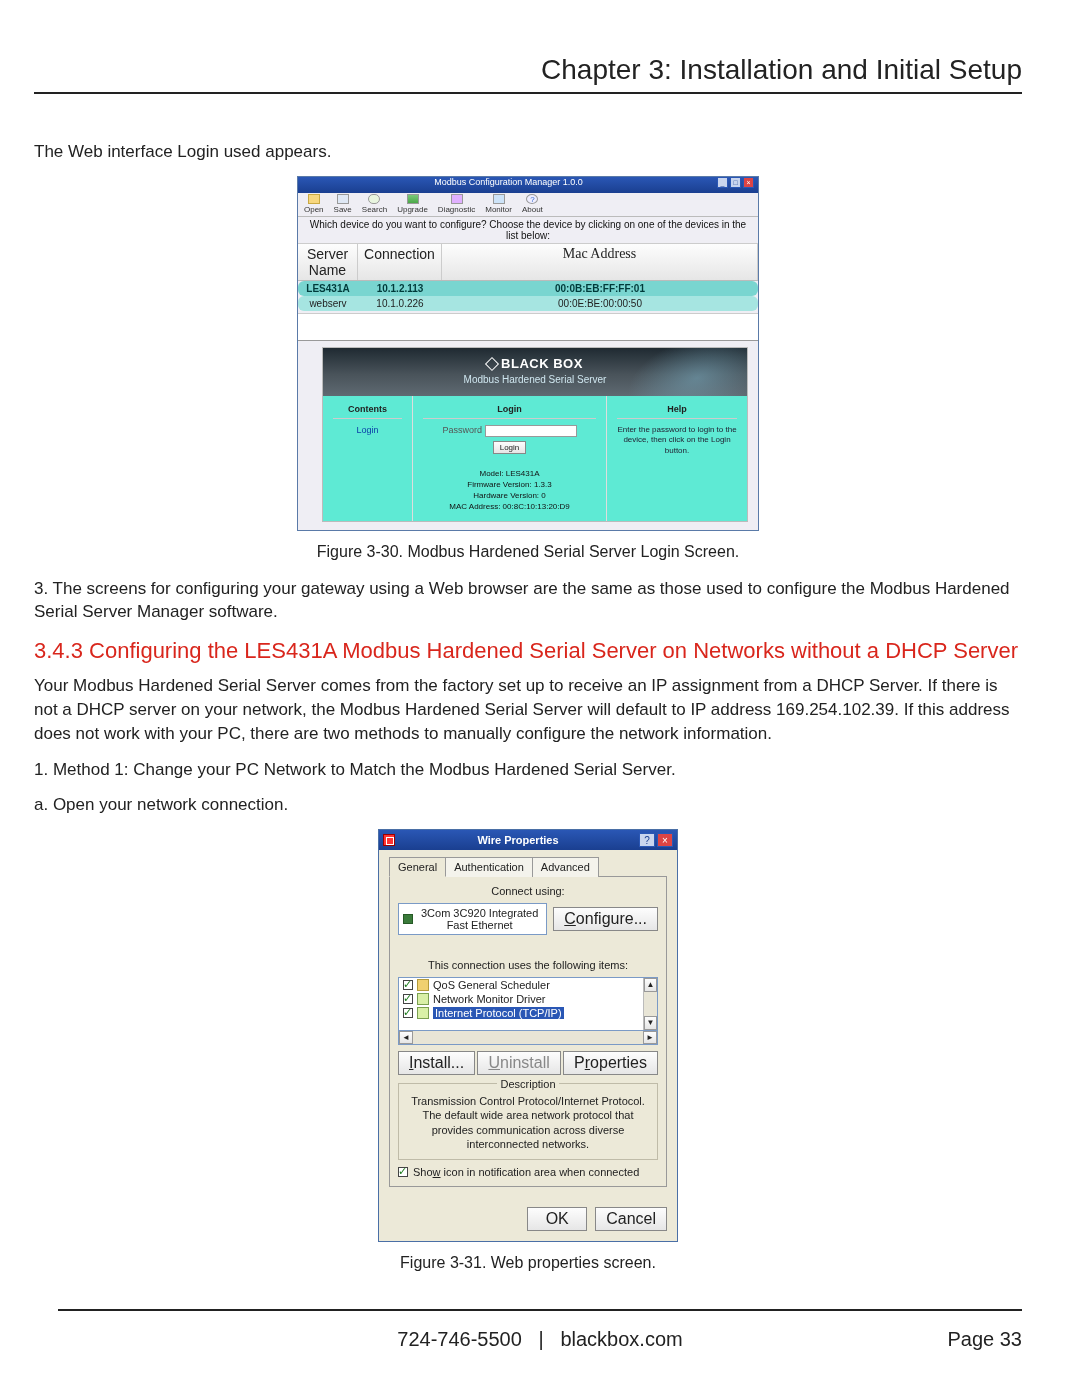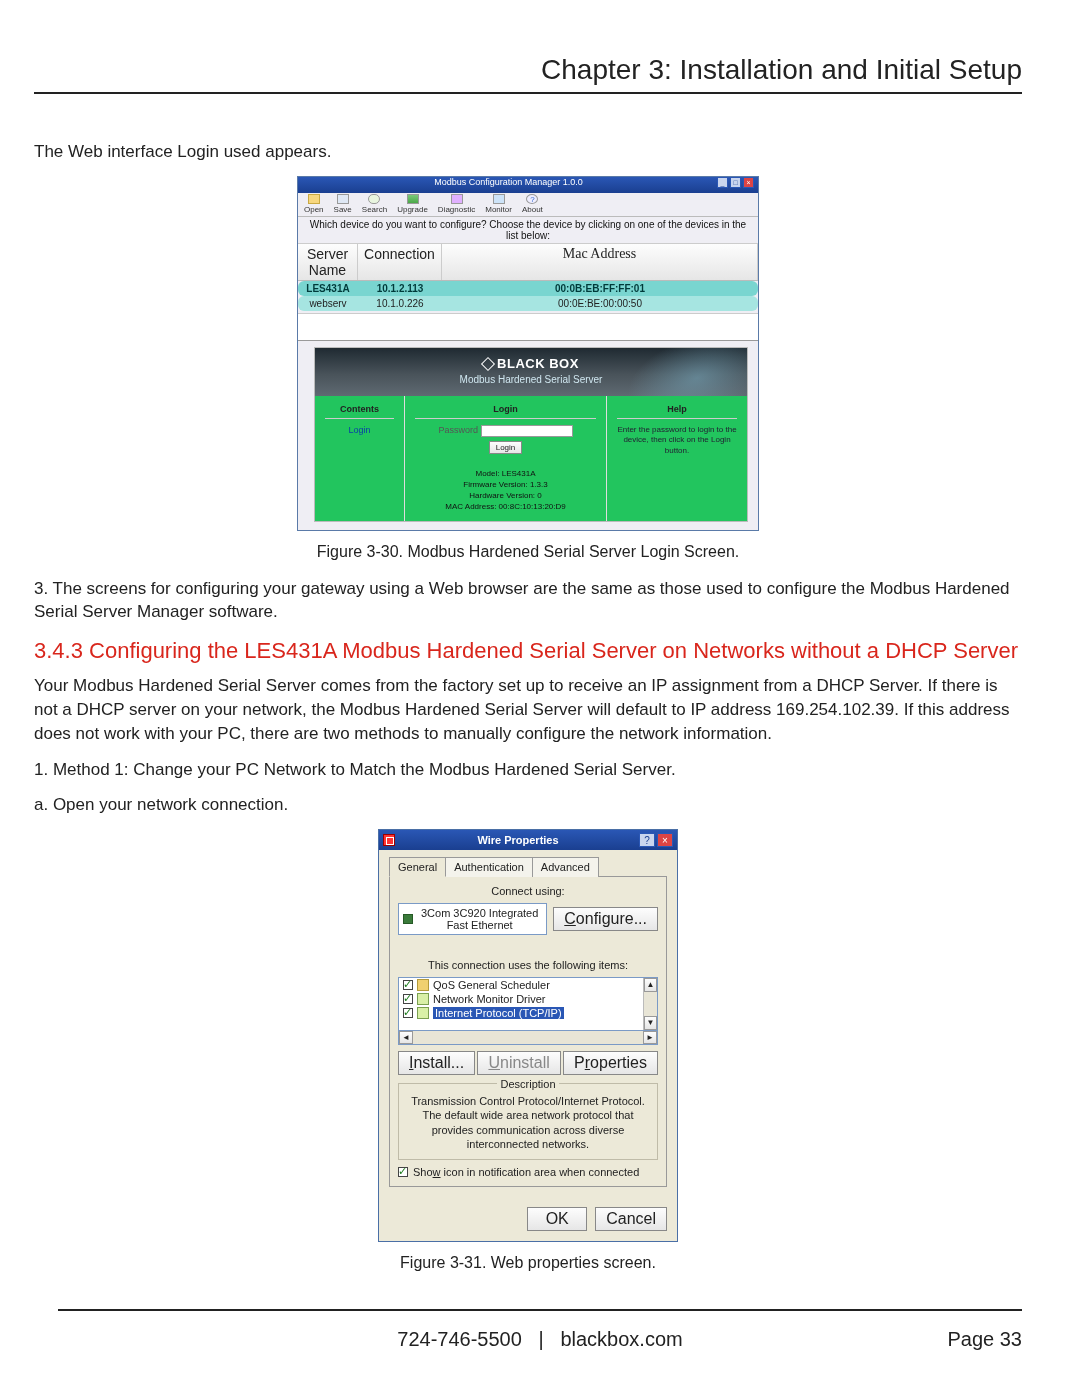--- a/index.html
+++ b/index.html
@@ -35,21 +35,21 @@
   .grid-head { display: flex; font-size: 14px; background: linear-gradient(#fdfdfd,#e6e6e6); border-top: 1px solid #ccc; border-bottom: 1px solid #bbb; }
   .gh { padding: 2px 6px; border-right: 1px solid #ccc; }
   .gh.c1 { width: 60px; } .gh.c2 { width: 84px; } .gh.c3 { flex: 1; font-family: Liberation Serif, serif; }
   .grid-row { display: flex; font-size: 10px; border-radius: 6px; }
   .grid-row .c1 { width: 60px; padding: 2px 6px; }
   .grid-row .c2 { width: 84px; padding: 2px 6px; }
   .grid-row .c3 { flex: 1; padding: 2px 6px; }
   .grid-row.sel { background: #79d5d0; color: #003a3a; font-weight: bold; }
   .grid-row.alt { background: #a6e5e1; }
   .spacer { height: 28px; background: #fff; border-top: 1px solid #ccc; border-bottom: 1px solid #999; margin-top: 2px; }
-  .webpanel { margin: 6px 10px 8px 16px; background: #22c55e; border: 1px solid #bbb; }
+  .webpanel { margin: 6px 10px 8px 24px; background: #5eead4; border: 1px solid #bbb; }
   .brandbar { height: 48px; background: linear-gradient(#1f2a32,#49535a 55%,#5f6a72); position: relative; color: #fff; padding: 8px 14px; overflow: hidden; }
   .brandbar .logo { font-weight: 800; letter-spacing: .5px; font-size: 13px; }
   .brandbar .logo .diamond { display: inline-block; width: 10px; height: 10px; transform: rotate(45deg); border: 1.5px solid #fff; margin-right: 4px; position: relative; top: 1px; }
   .brandbar .sub { font-size: 10px; color: #cfe6ef; margin-top: 3px; }
   .brandbar::after { content: ""; position: absolute; right: -30px; top: -20px; width: 160px; height: 100px; background: radial-gradient(ellipse at center, rgba(120,170,190,.55), rgba(60,90,110,0) 60%); transform: skew(-15deg,-6deg); }
   .tri { display: flex; }
   .col { padding: 8px 10px; font-size: 9px; }
   .col.left  { width: 90px; border-right: 1px solid #ddd; }
   .col.mid   { flex: 1; border-right: 1px solid #ddd; }
   .col.right { width: 140px; }

